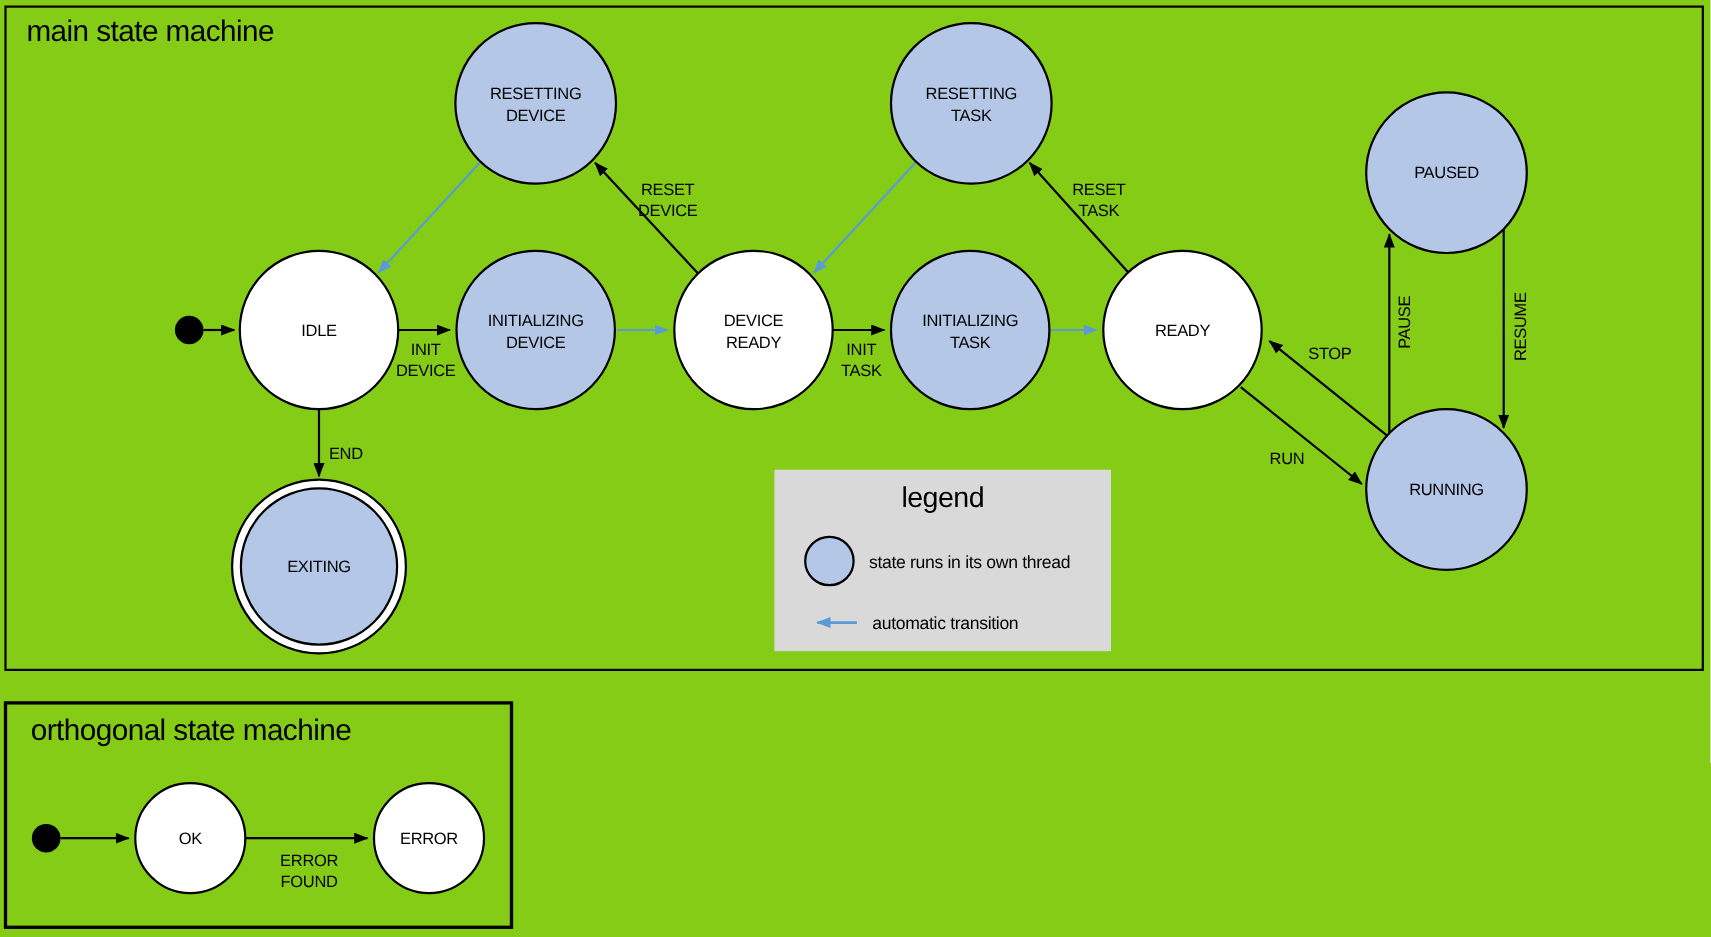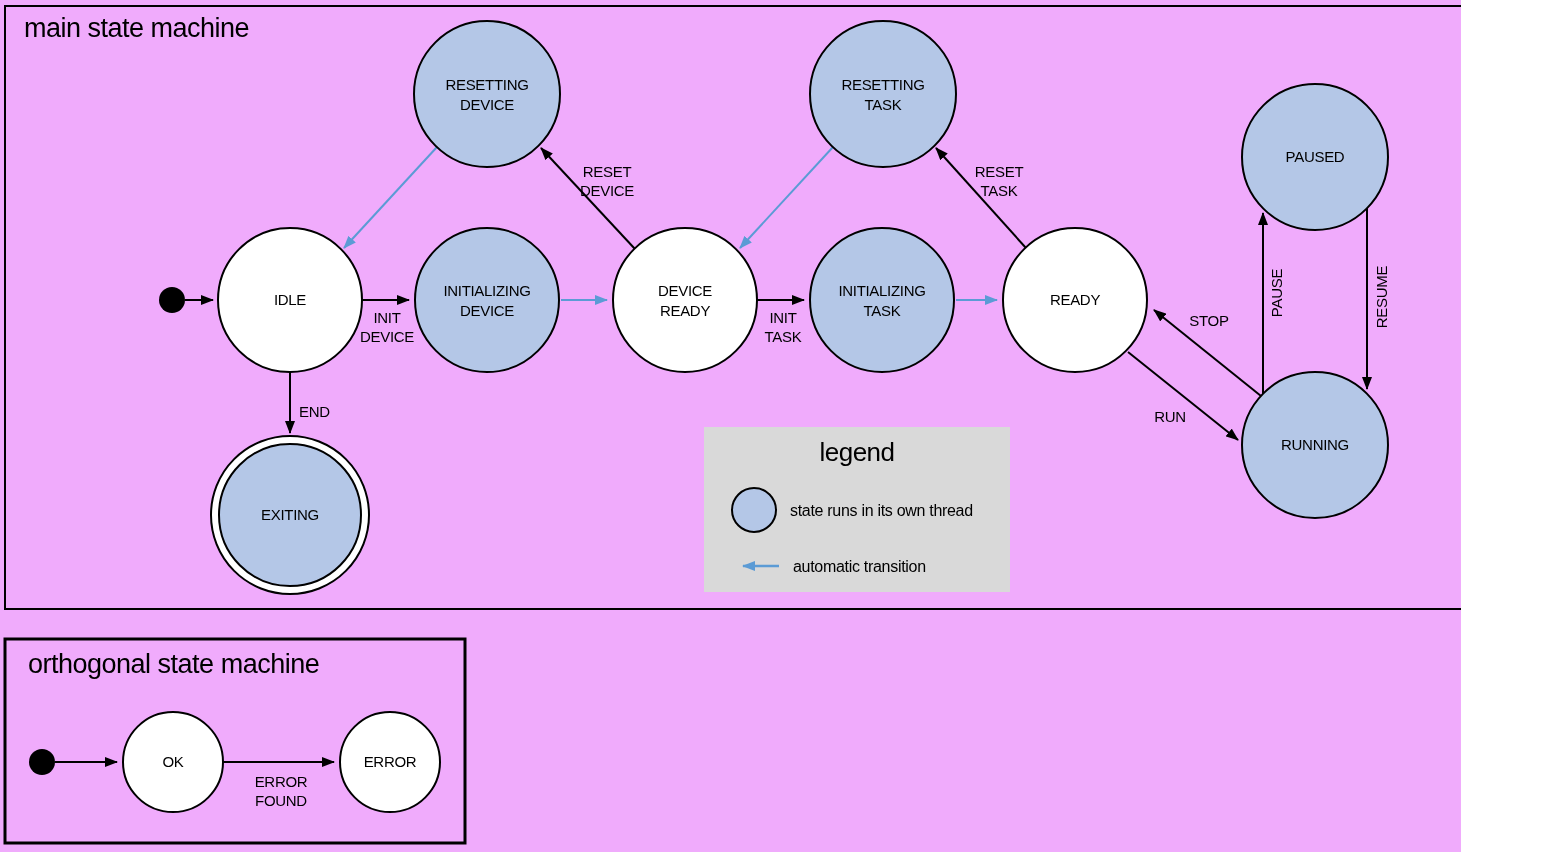--- a/index.html
+++ b/index.html
@@ -1,16 +1,16 @@
 <!DOCTYPE html>
 <html><head>
 <meta charset="utf-8">
 <style>
   html,body{margin:0;padding:0;background:#ffffff;}
-  .page{position:relative;width:1421px;height:852px;background:#f0abfc;overflow:hidden;padding-left:40px;}
+  .page{position:relative;width:1555px;height:852px;background:#84cc16;overflow:hidden;}
   svg{position:absolute;left:0;top:0;}
   text{font-family:"Liberation Sans","DejaVu Sans",sans-serif;fill:#000000;}
   .box-title{font-size:27px;letter-spacing:-0.5px;}
   .legend-title{font-size:26px;letter-spacing:-0.5px;}
   .state-label{font-size:15px;letter-spacing:-0.3px;}
   .event-label{font-size:15px;letter-spacing:-0.3px;}
   .legend-label{font-size:16px;letter-spacing:-0.3px;}
 </style>
 </head>
 <body>

